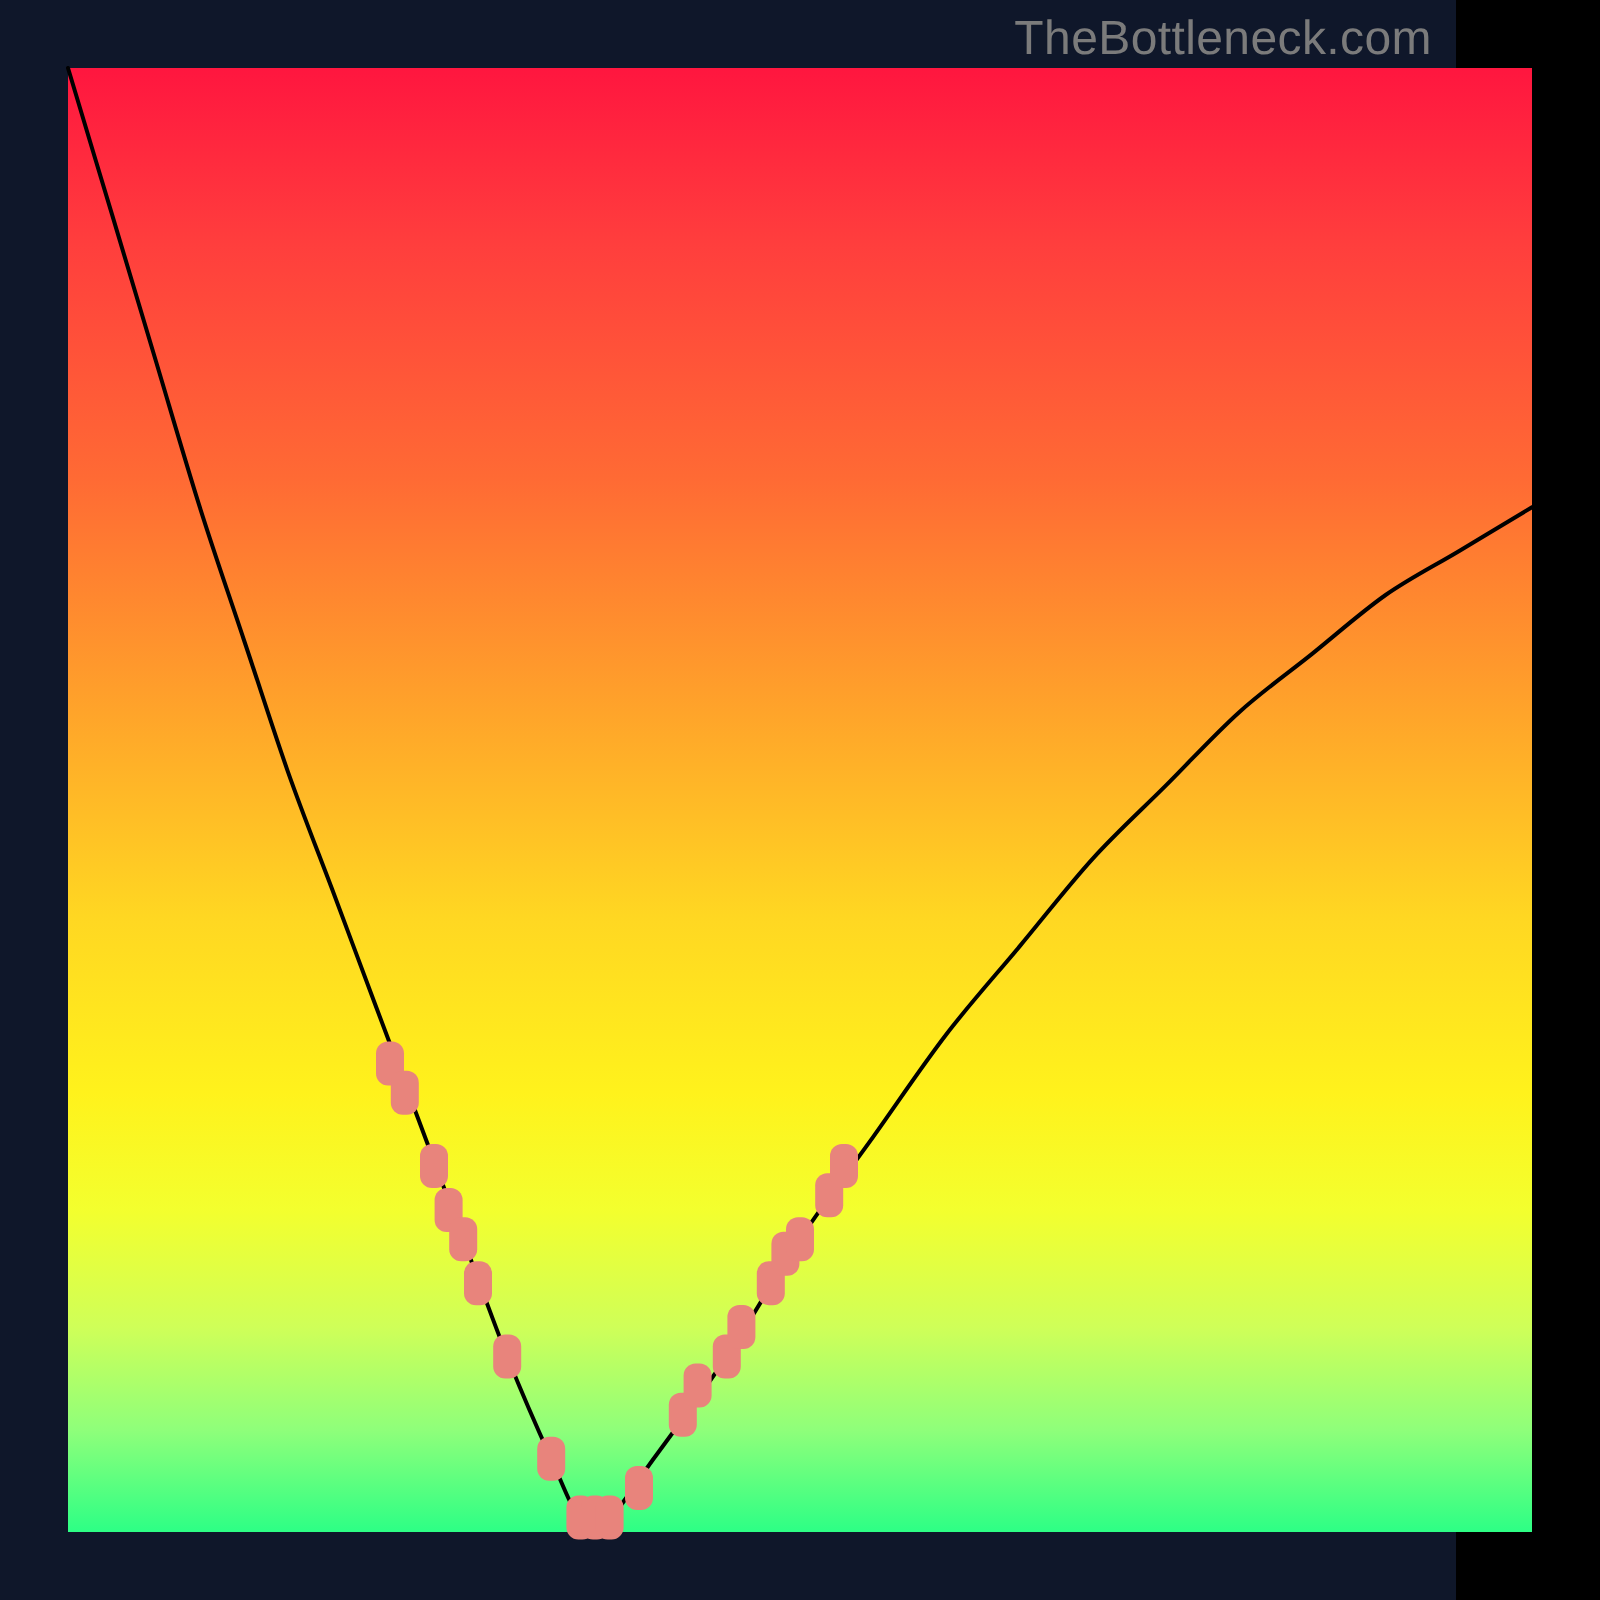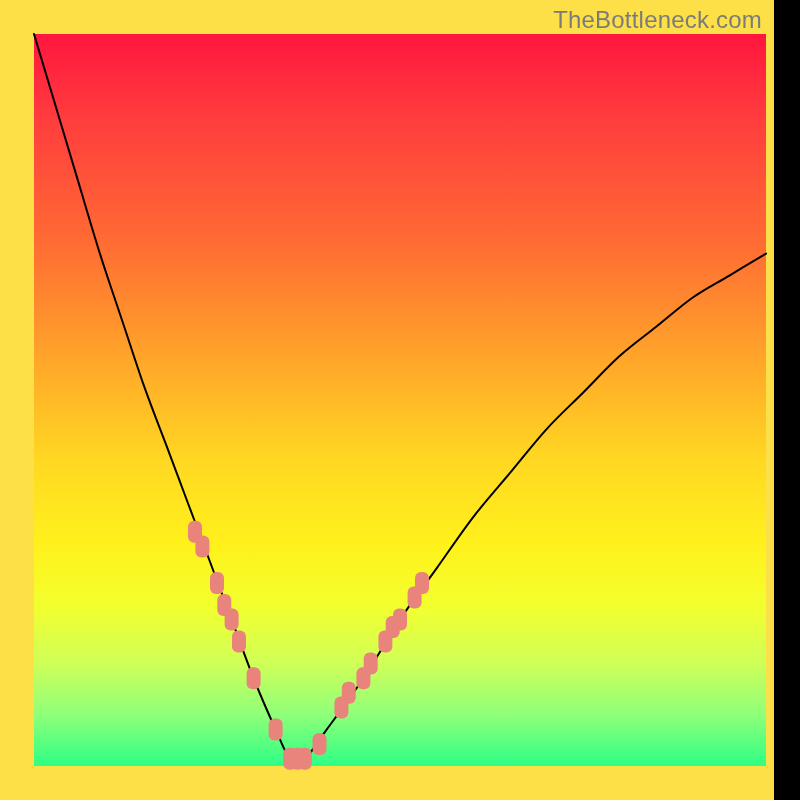--- a/index.html
+++ b/index.html
@@ -10,22 +10,21 @@
     background: #000;
     overflow: hidden;
     font-family: Arial, Helvetica, sans-serif;
   }
   .frame {
     position: absolute;
     left: 0;
     top: 0;
     width: 728px;
     height: 800px;
-    background: #fde047;
-    padding-left: 46px;
+    background: #0f172a;
   }
   .plot {
     position: absolute;
     left: 34px;
     top: 34px;
     width: 732px;
     height: 732px;
     
     background: linear-gradient(to bottom,
       #ff163f 0%,

